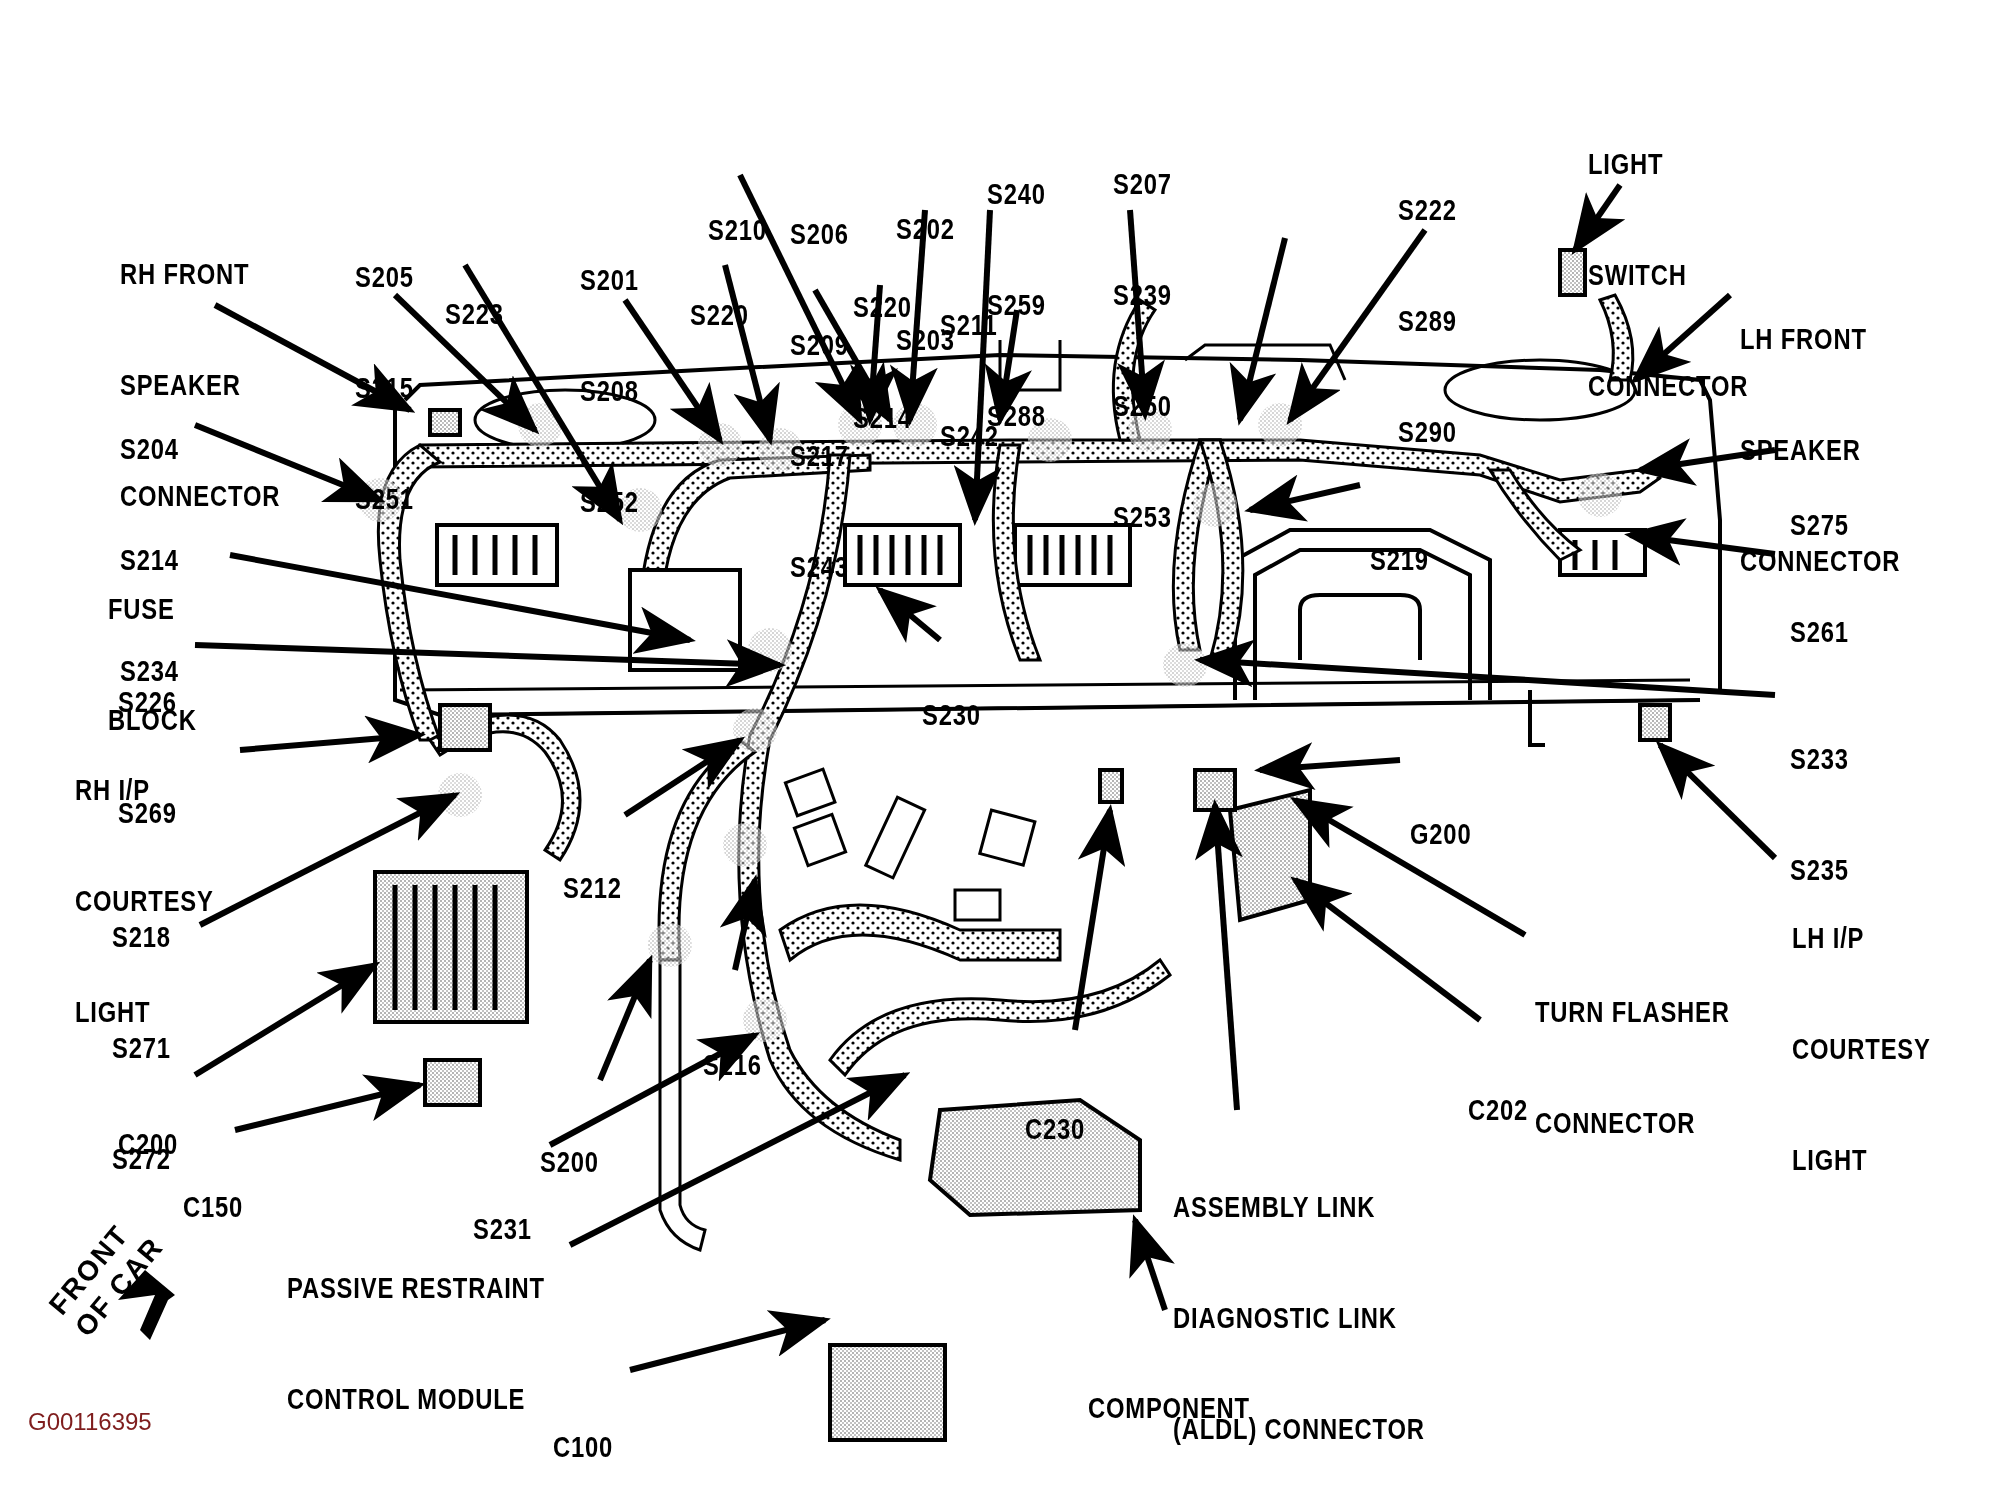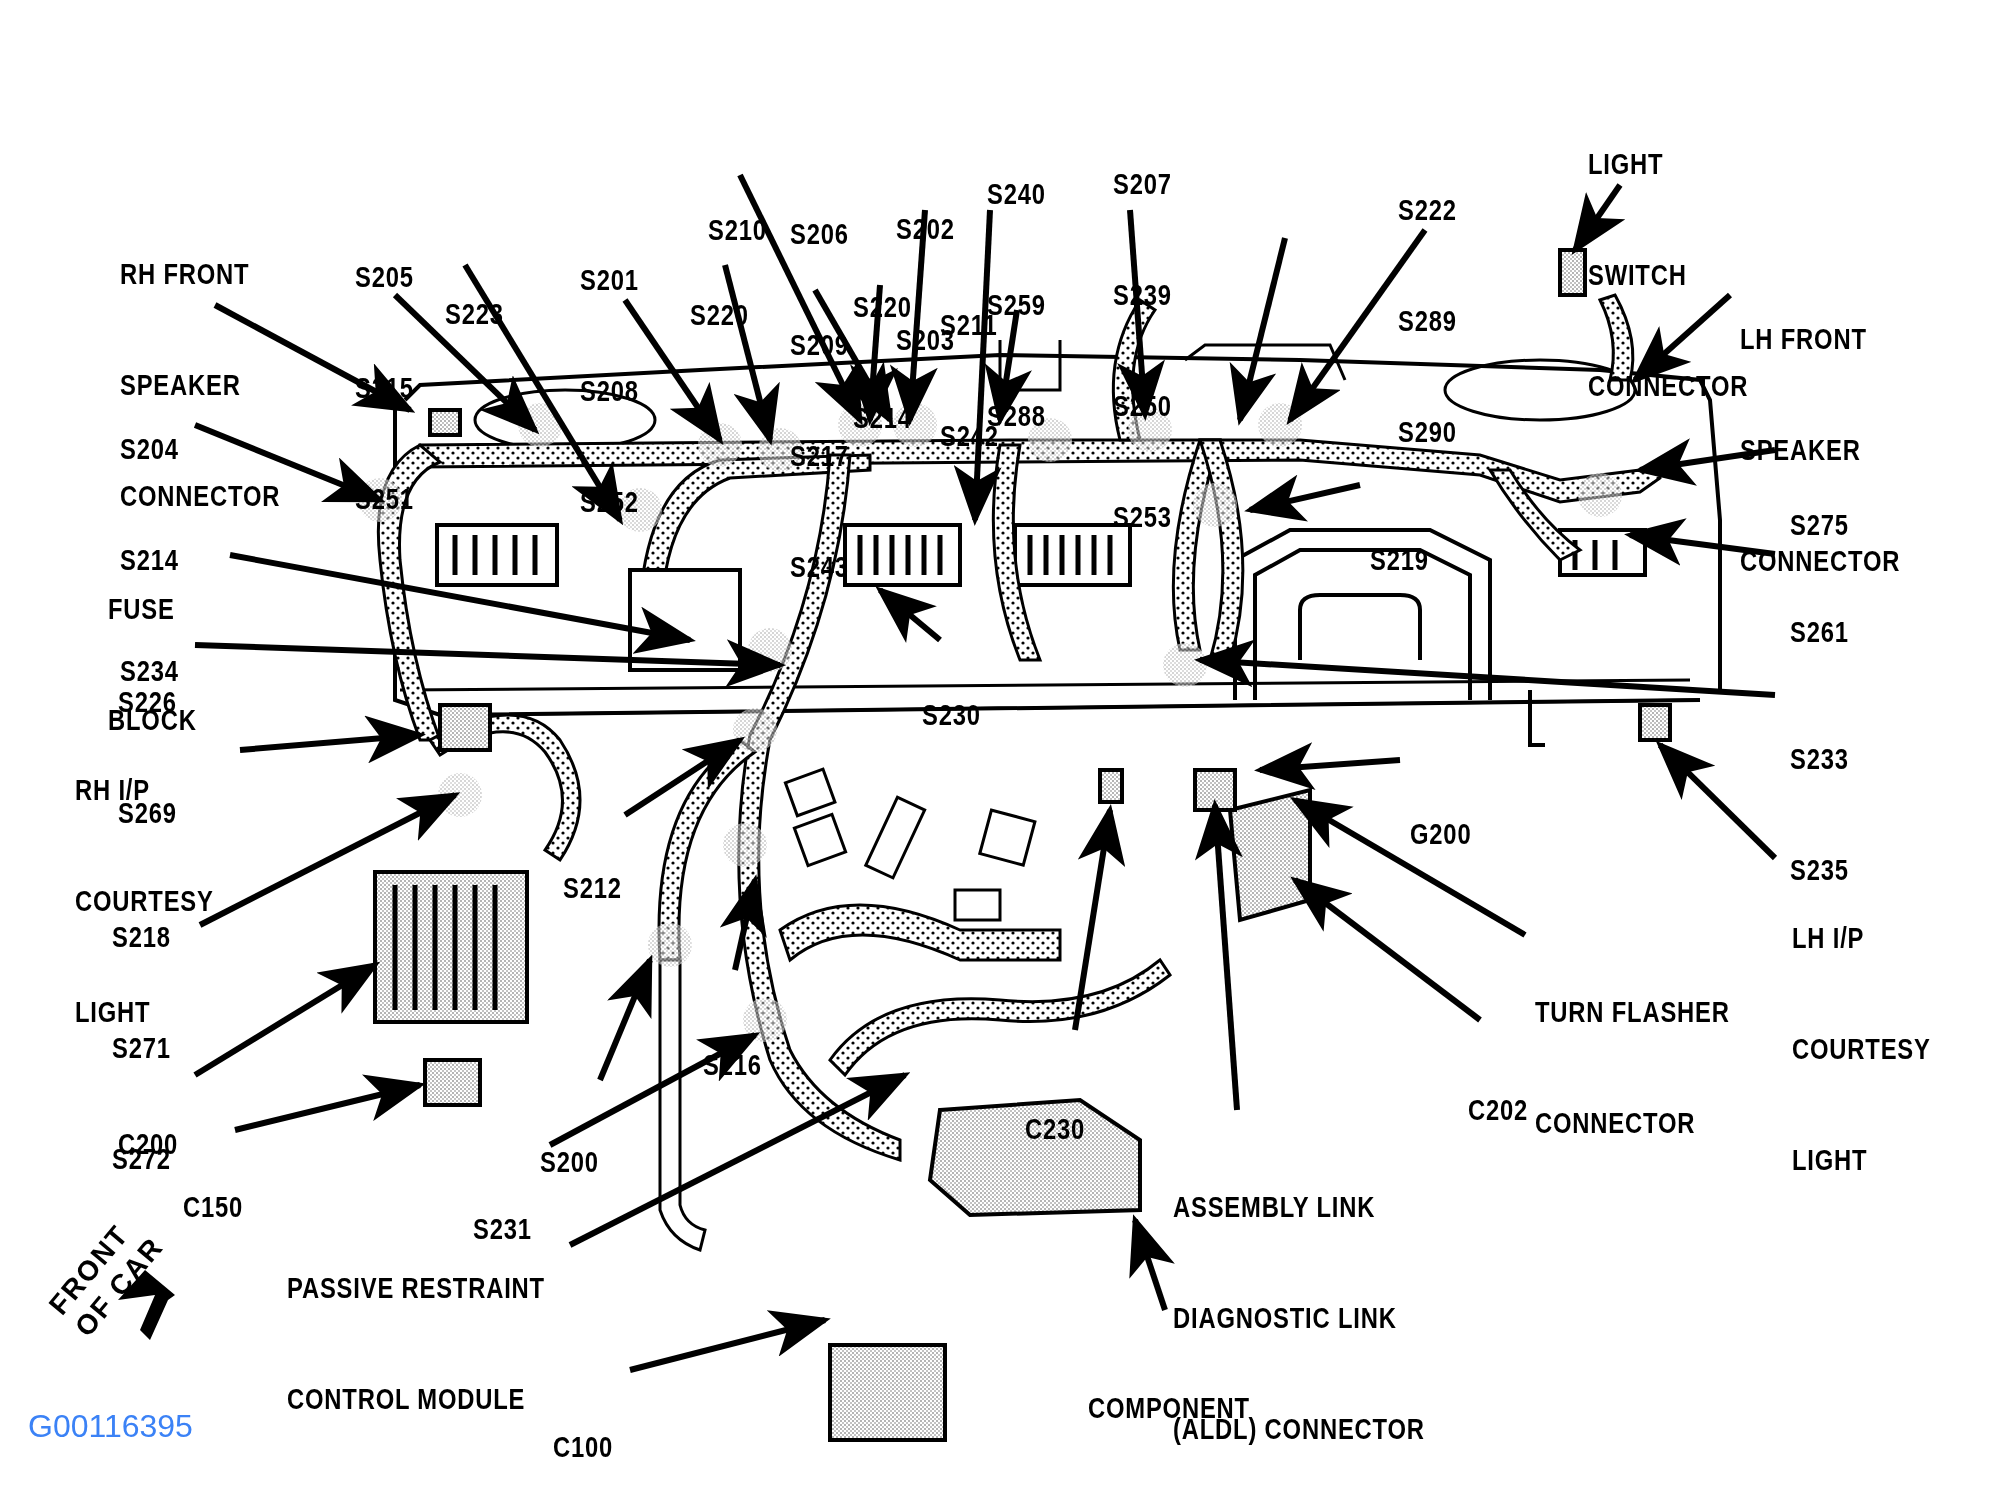--- a/index.html
+++ b/index.html
@@ -5,21 +5,21 @@
     html, body { margin: 0; padding: 0; background: #ffffff; }
     body { width: 2007px; height: 1497px; position: relative; overflow: hidden;
            font-family: "Liberation Sans", "DejaVu Sans", sans-serif; }
     #stage { position: absolute; left: 0; top: 0; width: 2007px; height: 1497px; }
     svg#art { position: absolute; left: 0; top: 0; }
     .callout { position: absolute; color: #000; font-family: "Liberation Sans", "DejaVu Sans", sans-serif;
                font-weight: 700; font-size: 29px; line-height: 37px; letter-spacing: 1px;
                white-space: pre; transform: scaleX(0.82); transform-origin: left top; }
     .callout div { white-space: pre; }
     .figid { position: absolute; left: 28px; top: 1408px; font-family: "Liberation Sans", sans-serif;
-             font-size: 32px; font-weight: 400; color: #3b82f6; }
+             font-size: 24px; font-weight: 400; color: #7f1d1d; }
     .front { position: absolute; left: 42px; top: 1300px; font-family: "Liberation Sans", sans-serif;
              font-weight: 700; font-size: 28px; line-height: 34px; color:#000;
              transform: rotate(-50deg); transform-origin: left top; letter-spacing: 2px; }
   </style>
 </head>
 <body>
 
 <div id="stage">
   <svg id="art" width="2007" height="1497" viewBox="0 0 2007 1497">
     <defs>

